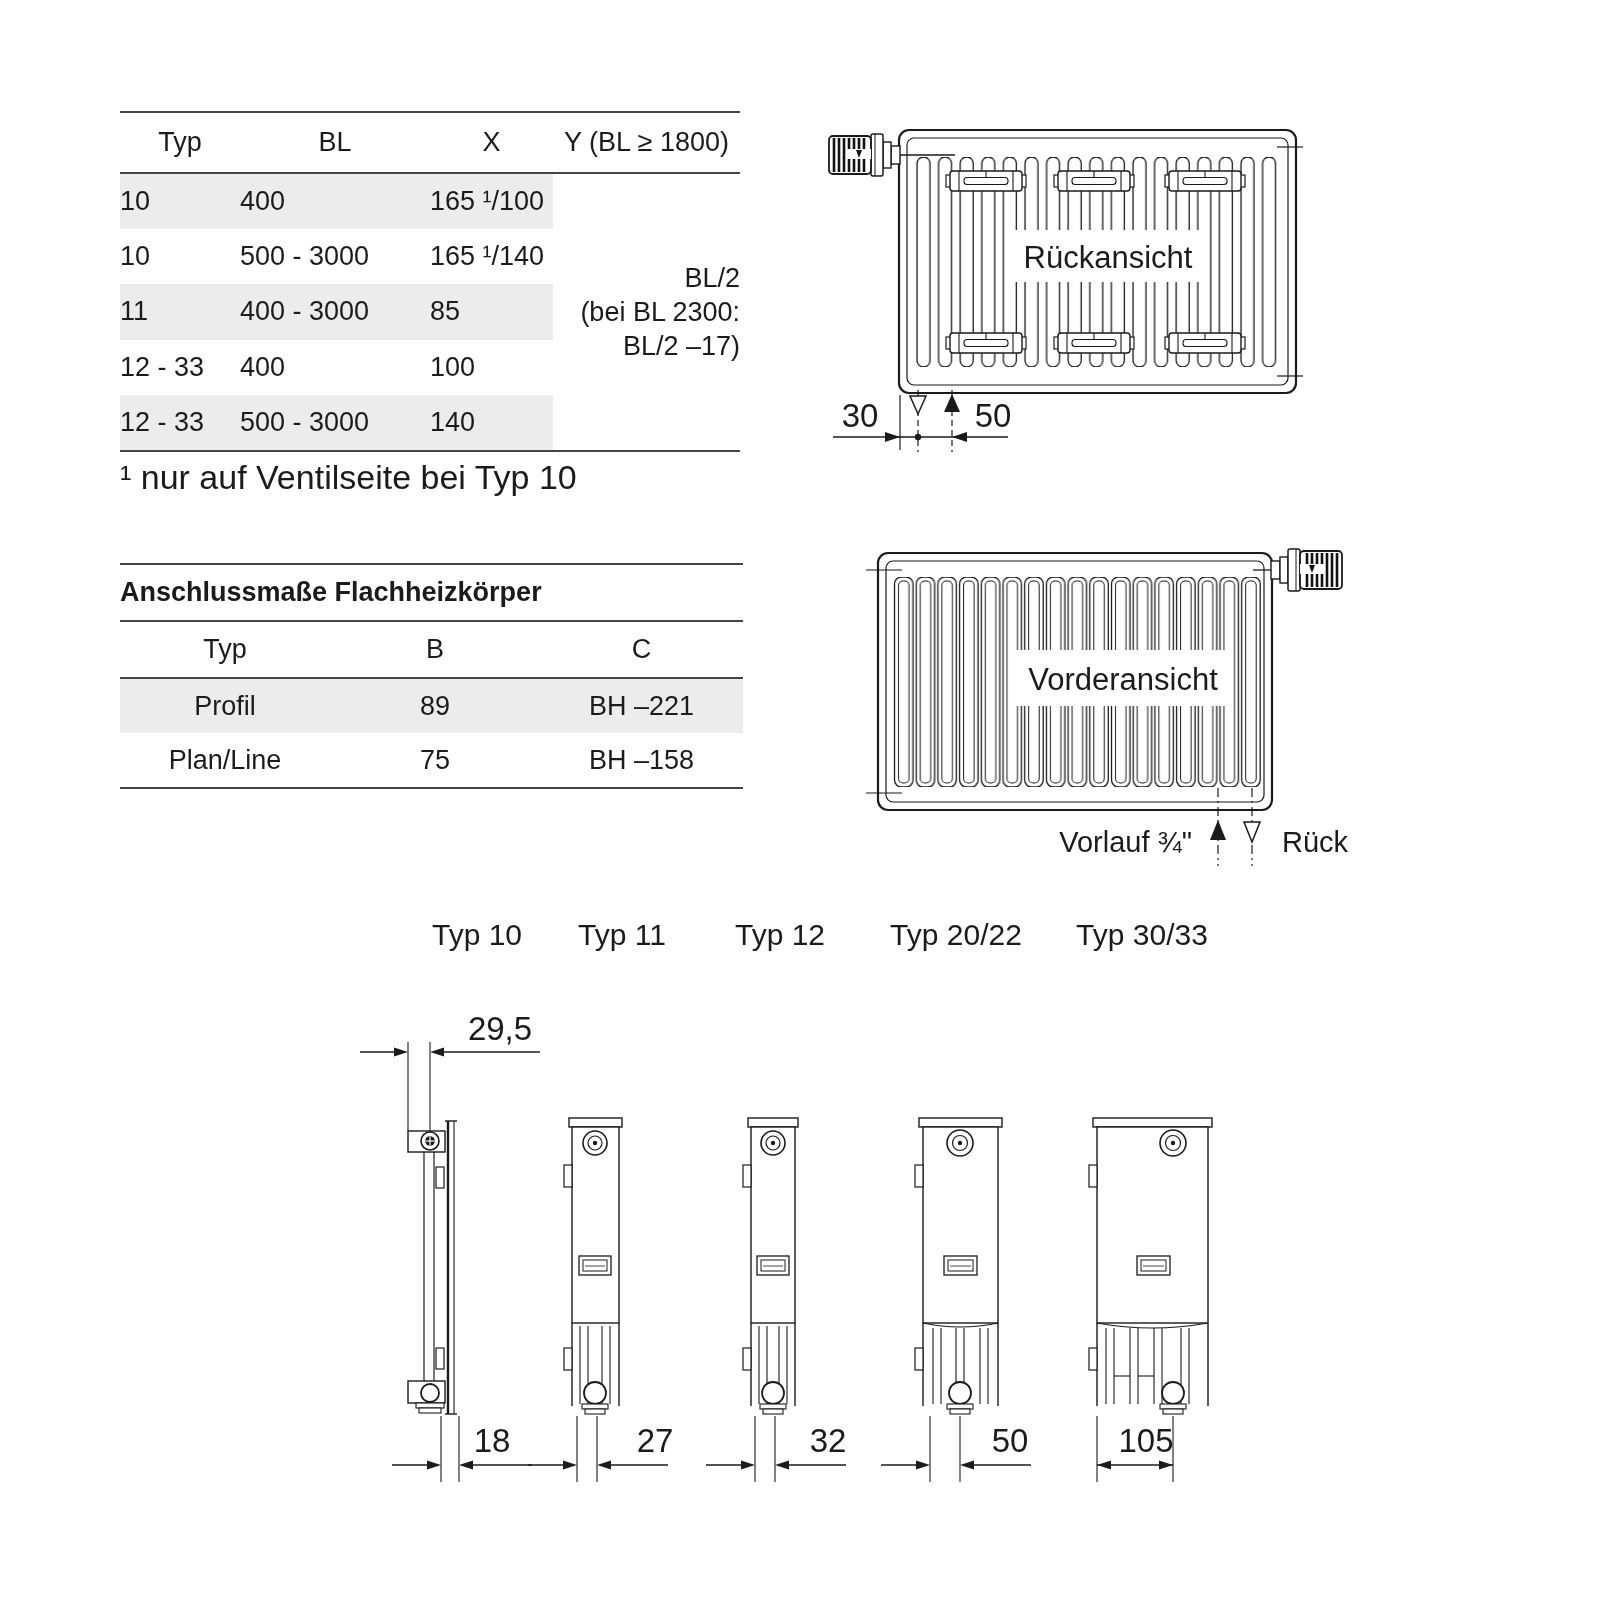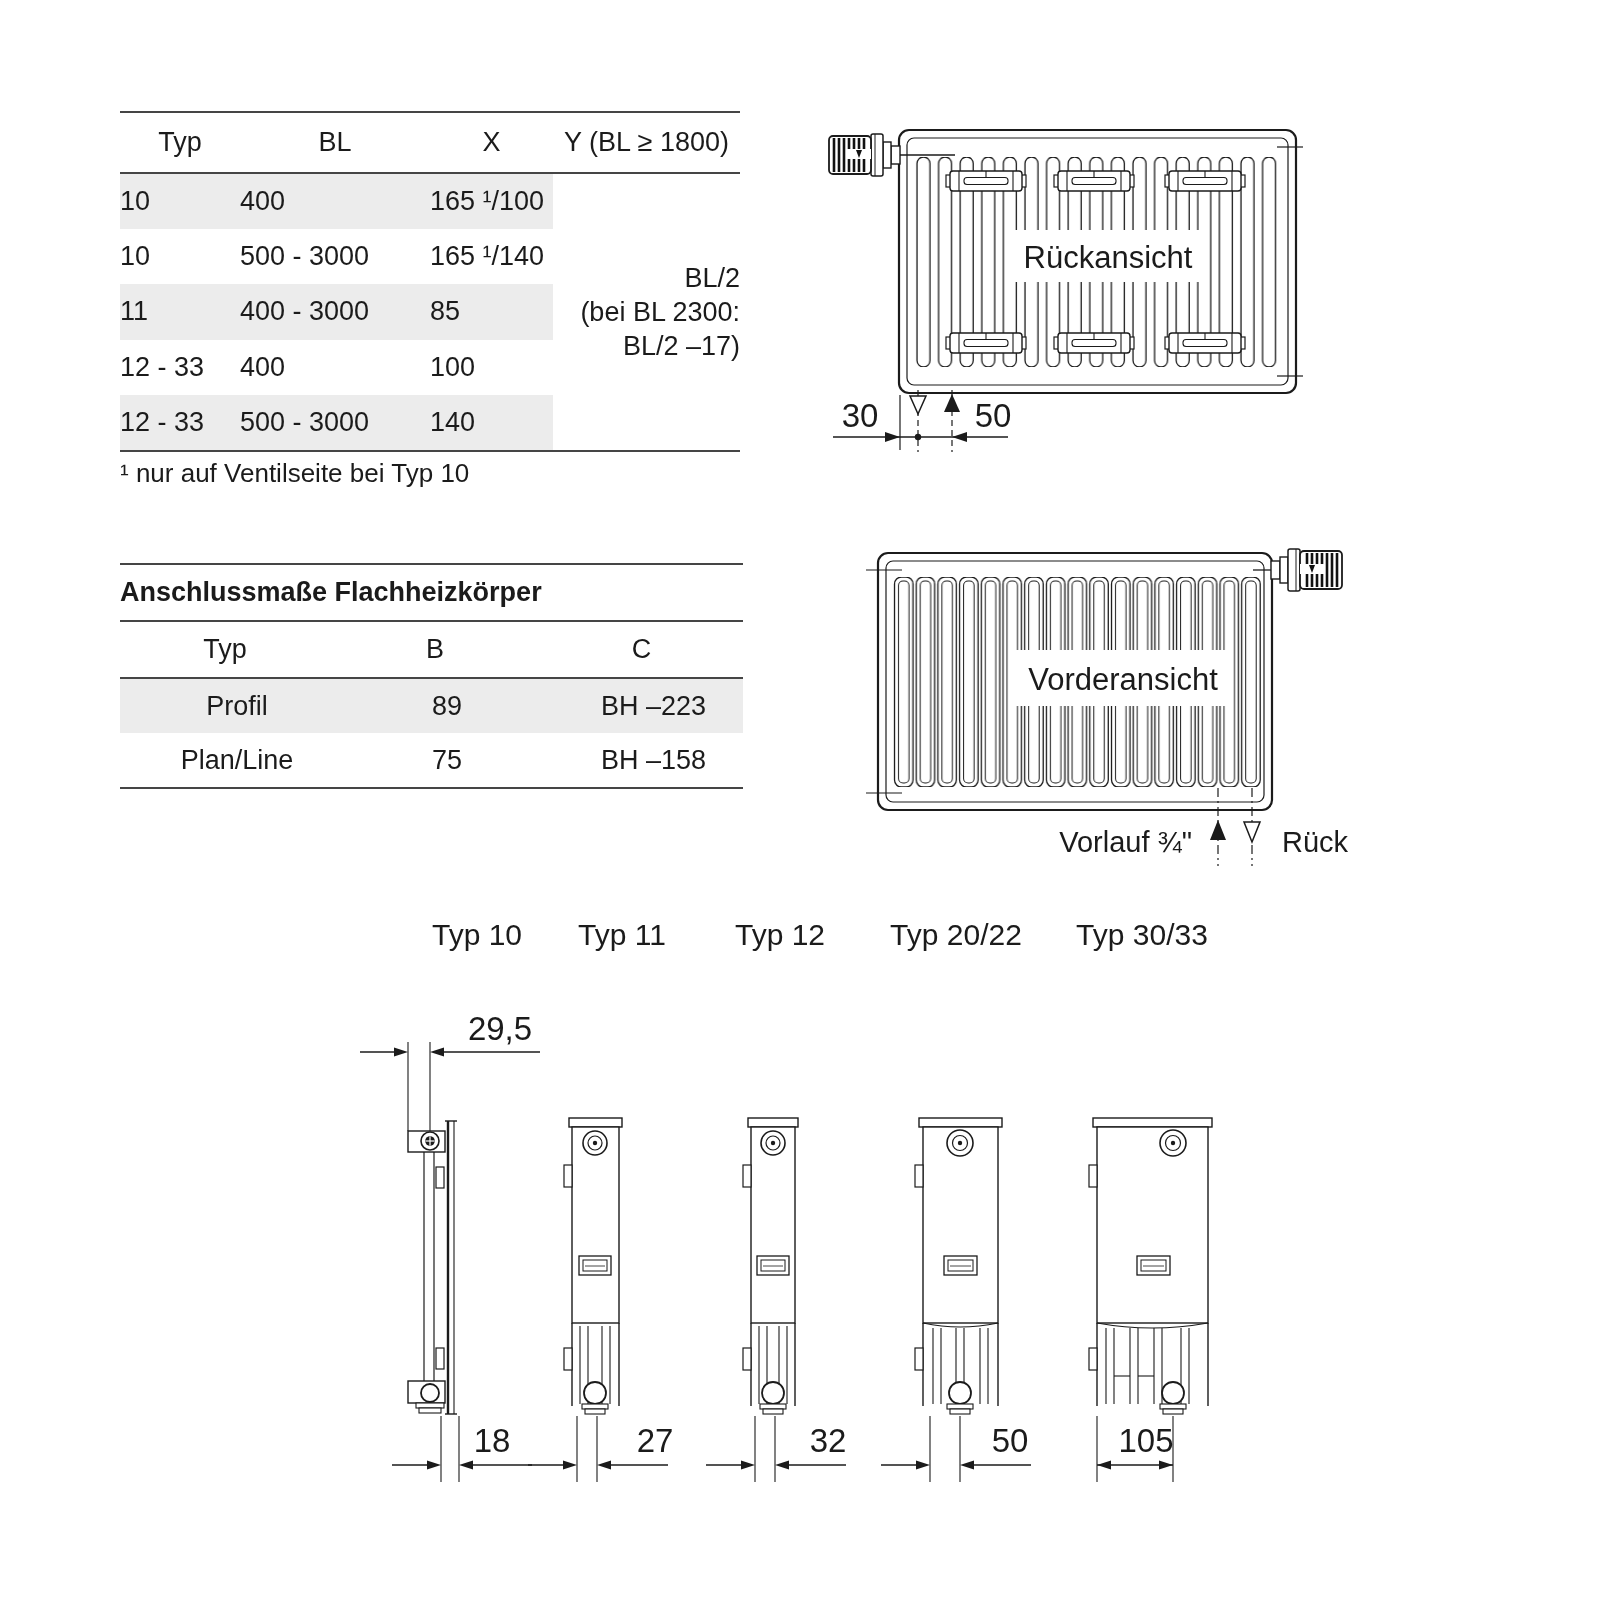--- a/index.html
+++ b/index.html
@@ -10,28 +10,28 @@
   #table1{position:absolute;left:120px;top:111px;width:620px;}
   .t1-head{display:grid;grid-template-columns:120px 190px 123px 187px;height:59px;
            align-items:center;text-align:center;font-size:27px;}
   .t1-body{position:relative;height:276px;}
   .t1-row{display:grid;grid-template-columns:120px 190px 123px;width:433px;height:55.2px;
           align-items:center;text-align:left;font-size:27px;}
   .t1-row.shade{background:#ececec;}
   .t1-ycell{position:absolute;left:433px;top:0;width:187px;height:276px;display:flex;
             flex-direction:column;justify-content:center;align-items:flex-end;font-size:27px;
             line-height:34px;text-align:center;}
-  .footnote{position:absolute;left:120px;top:458px;font-size:26px;}
+  .footnote{position:absolute;left:120px;top:458px;font-size:34px;}
   
   #table2{position:absolute;left:120px;top:563px;width:623px;}
   .t2-title{height:55px;display:flex;align-items:center;font-size:27px;font-weight:bold;}
   .t2-head,.t2-row{display:grid;grid-template-columns:210px 210px 203px;align-items:center;
             text-align:center;font-size:27px;}
   .t2-head{height:55px;}
-  .t2-row{height:54px;padding-left:12px;}
+  .t2-row{height:54px;}
   .t2-row.shade{background:#ececec;}
   
   #drawings{position:absolute;left:0;top:0;}
   #drawings text{font-family:"Liberation Sans",sans-serif;fill:#1b1b1b;}
   text.viewlabel{font-size:31px;}
   text.conlabel{font-size:29px;}
   text.typlabel{font-size:30px;}
   text.dim{font-size:33px;fill:#223158;}
   .ln{stroke:#1b1b1b;fill:none;}
 </style>
@@ -91,21 +91,21 @@
     <div class="rule"></div>
     <div class="t2-head">
       <div>Typ</div>
       <div>B</div>
       <div>C</div>
     </div>
     <div class="rule"></div>
     <div class="t2-row shade">
       <div>Profil</div>
       <div>89</div>
-      <div>BH –223</div>
+      <div>BH –221</div>
     </div>
     <div class="t2-row">
       <div>Plan/Line</div>
       <div>75</div>
       <div>BH –158</div>
     </div>
     <div class="rule"></div>
   </div>
 
   <svg id="drawings" width="1600" height="1600" viewBox="0 0 1600 1600">

